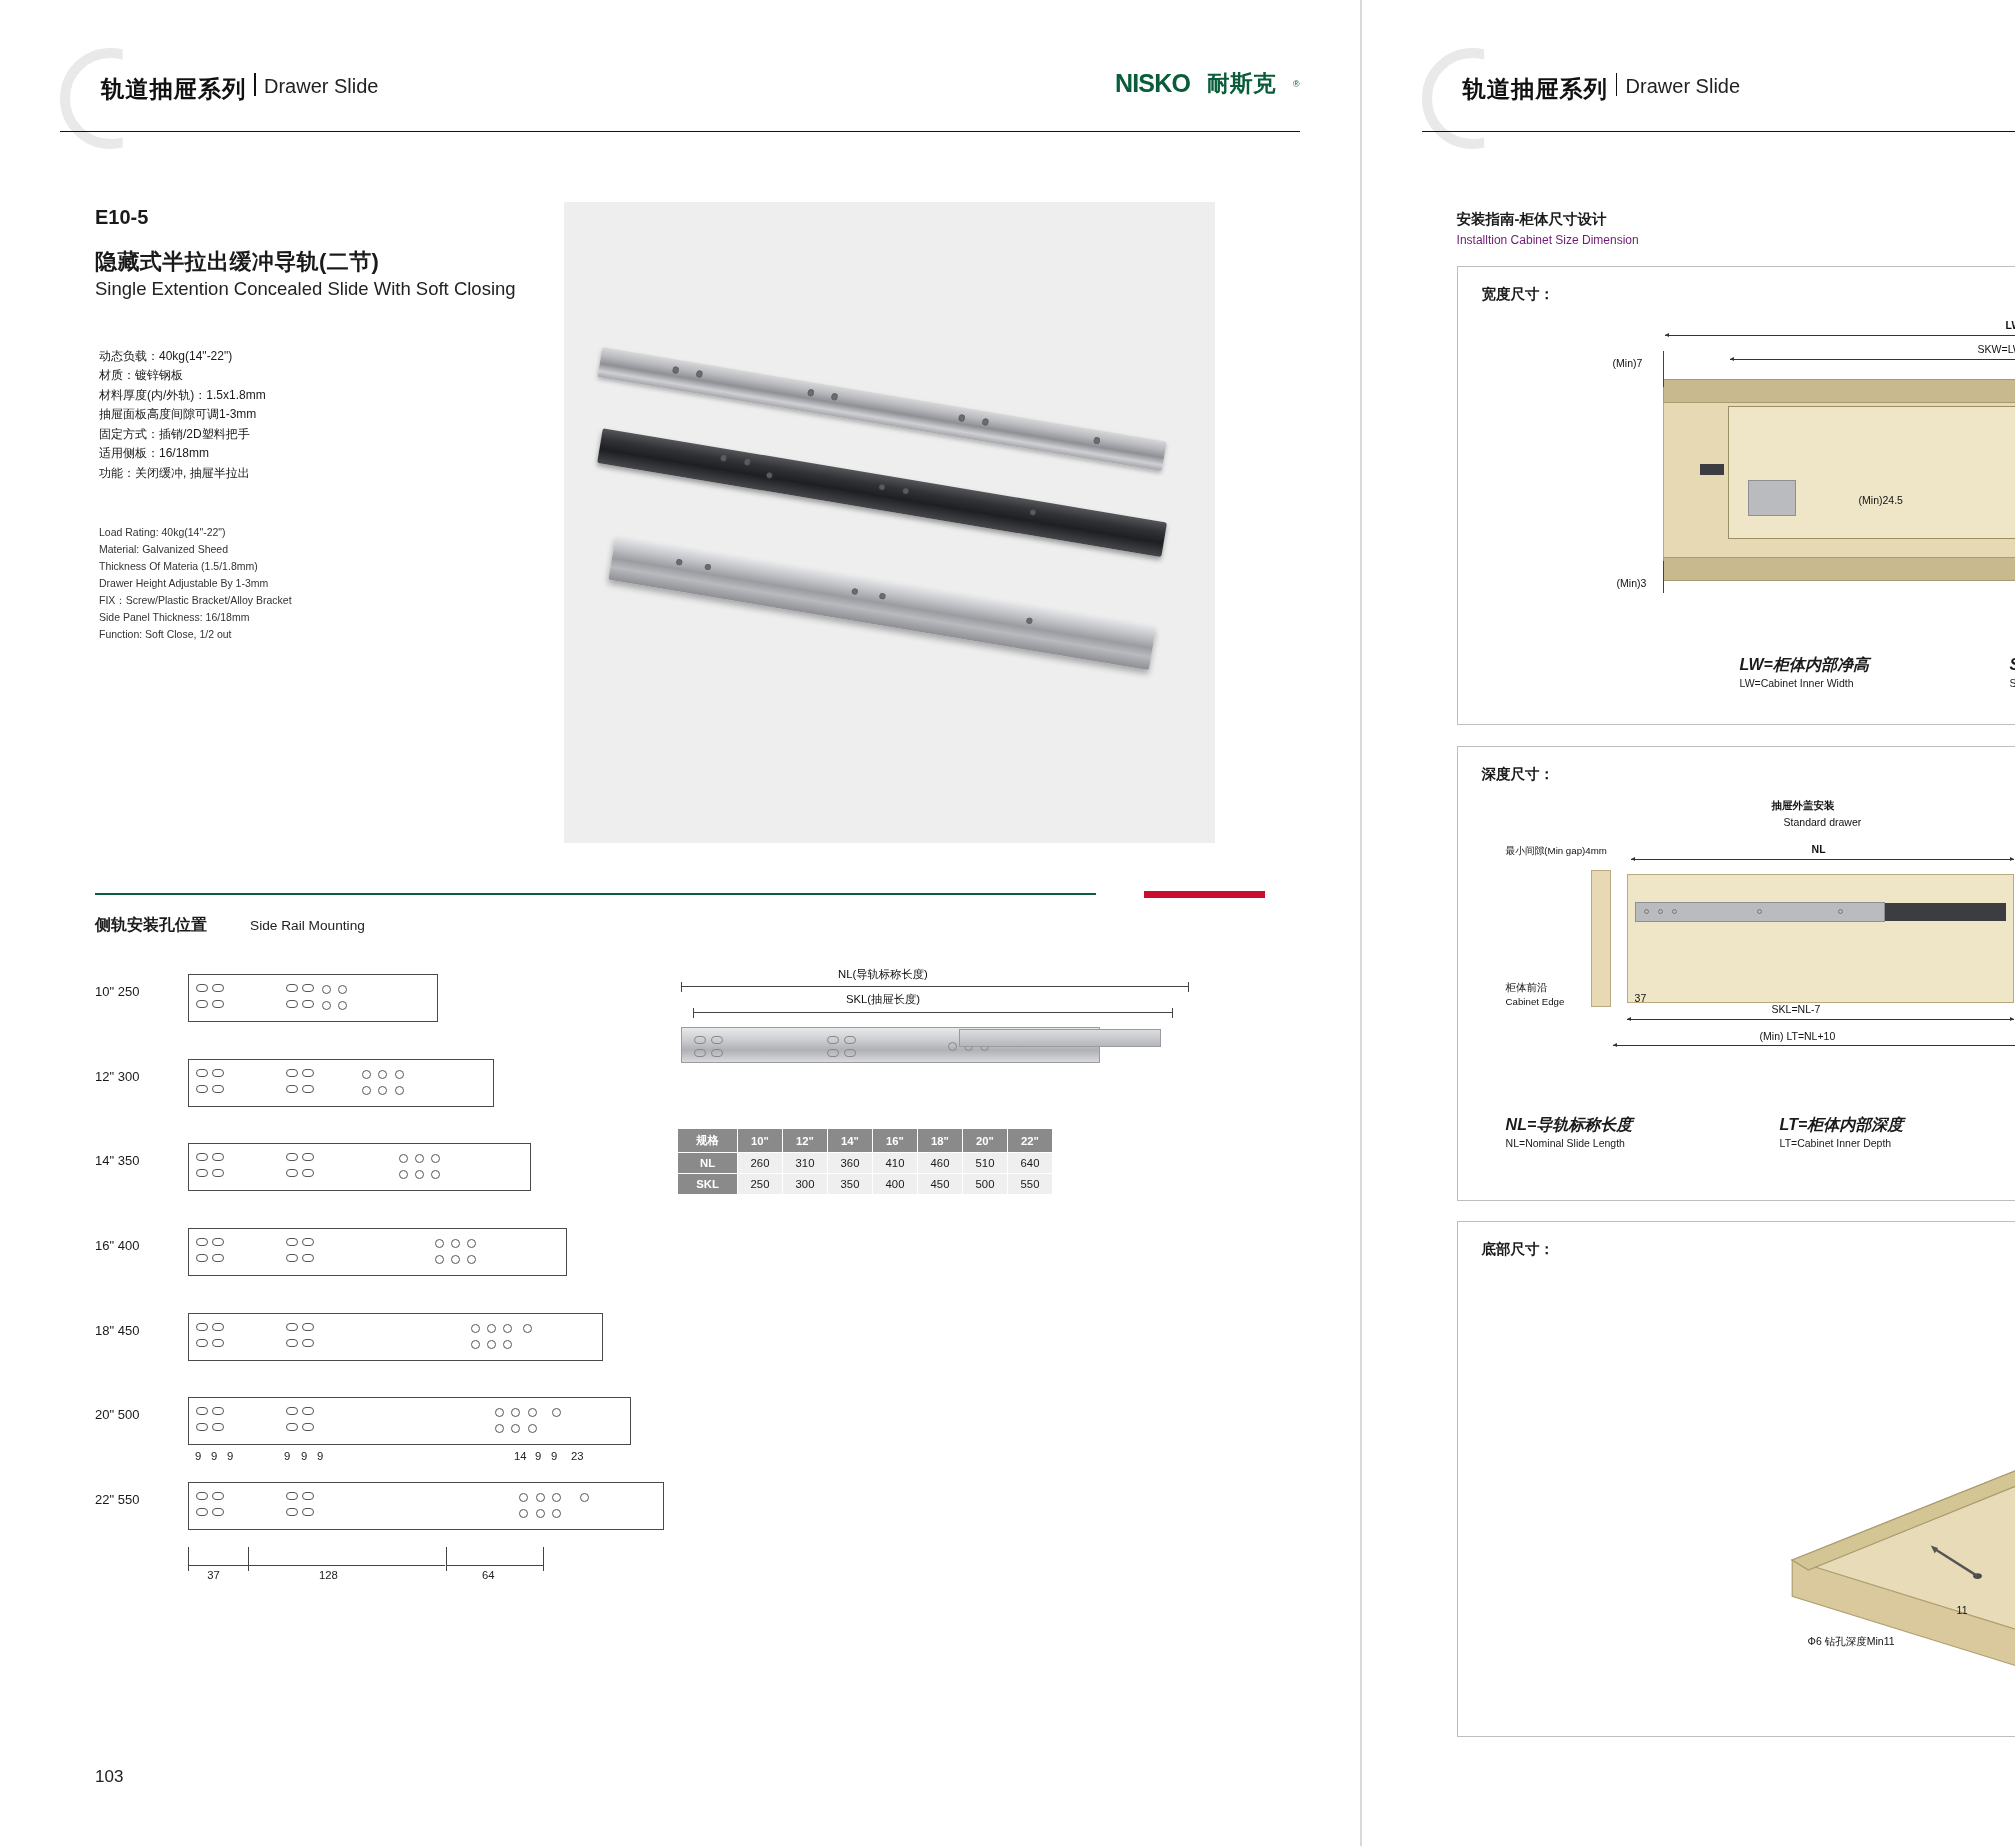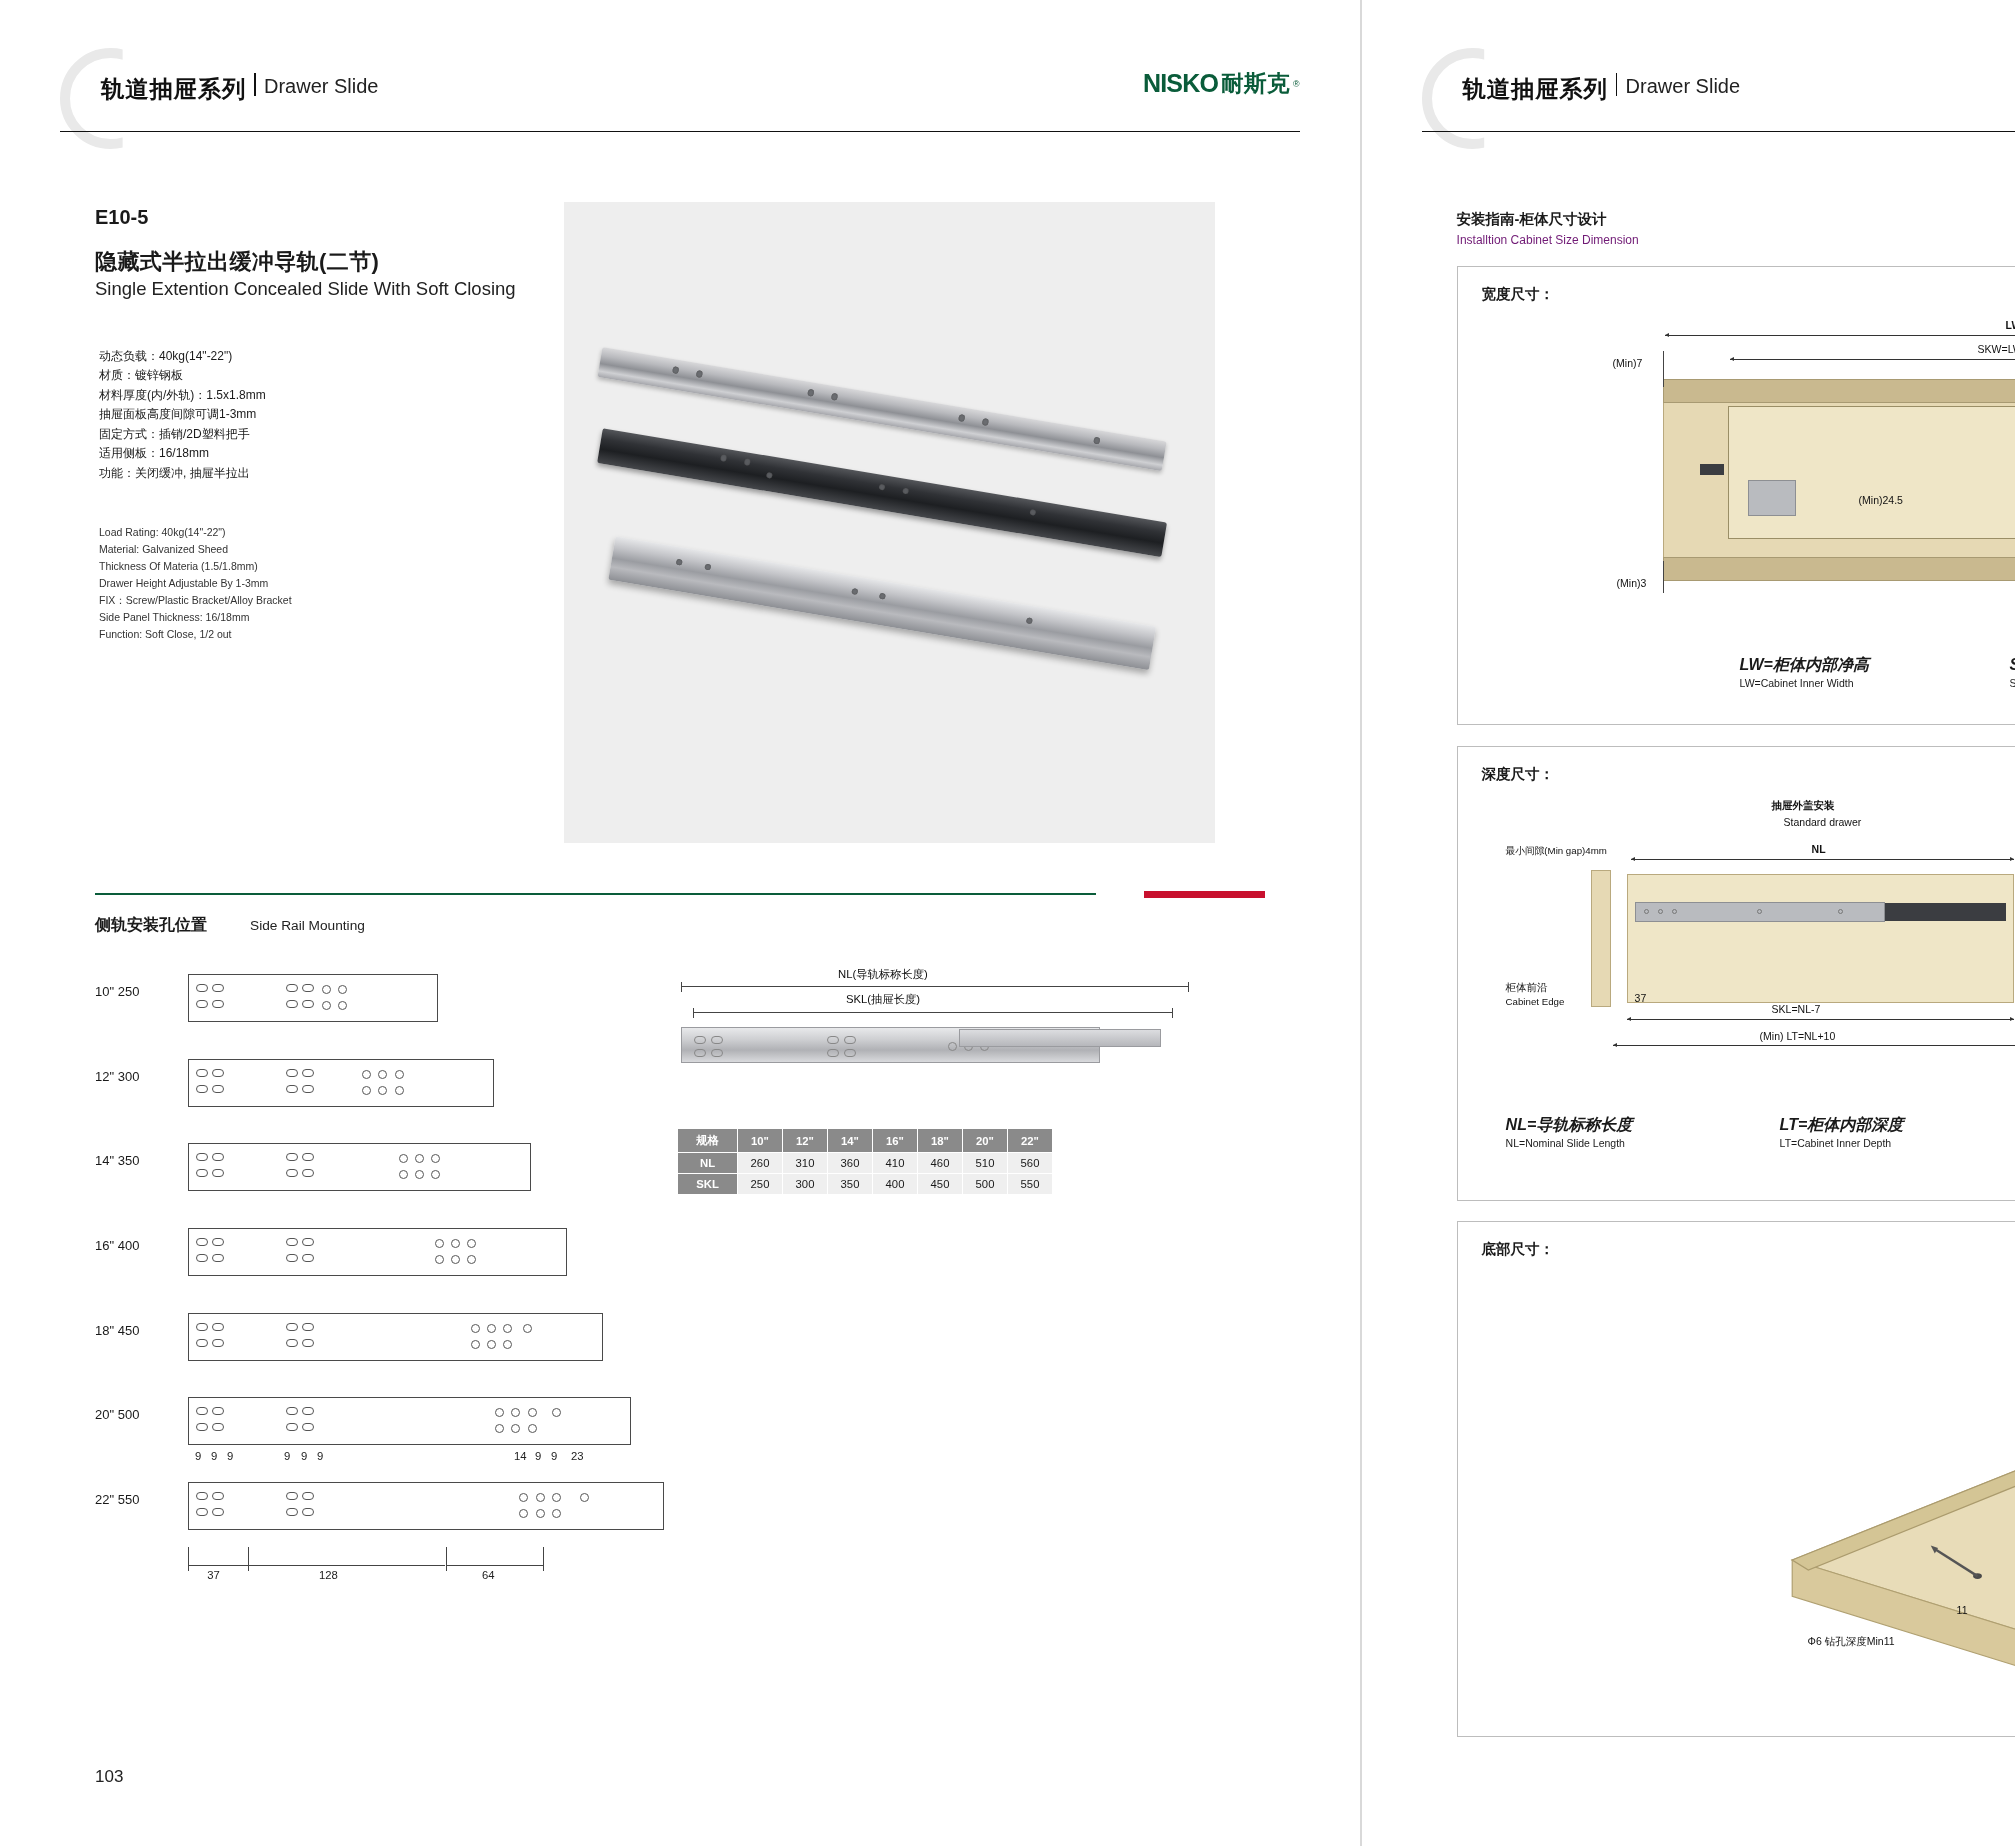--- a/index.html
+++ b/index.html
@@ -34,21 +34,21 @@
   .hdr-sub {
     position:absolute; top:26.6px;
     font-size:20px; color:#222; white-space:nowrap; font-weight:500;
   }
   .hdr-bar {
     position:absolute; top:25px; width:1.6px; height:22.6px; background:#111;
   }
   .hdr-rule {
     position:absolute; left:60px; right:60px; top:83px; height:1.2px; background:#111;
   }
-  .logo { position:absolute; top:20px; right:60px; display:flex; align-items:center; gap:3px;}
+  .logo { position:absolute; top:20px; right:60px; display:flex; align-items:center; gap:17px;}
   .logo-n { font-size:25px; font-weight:bold; letter-spacing:-0.8px; color:#0a5c3a; font-family:"Liberation Sans", sans-serif;}
   .logo-cn { font-size:22.6px; font-weight:bold; color:#0a5c3a; letter-spacing:0.4px;}
   .logo-r { font-size:8.9px; vertical-align:super; color:#0a5c3a;}
 
   
   .prod-code { position:absolute; left:95px; top:206px; font-size:20px; font-weight:bold; }
   .prod-name-cn { position:absolute; left:95px; top:247px; font-size:22px; font-weight:bold; letter-spacing:0.4px;}
   .prod-name-en { position:absolute; left:95px; top:278px; font-size:18.5px; color:#222; }
 
   .spec-cn { position:absolute; left:99px; top:347px; font-size:12px; line-height:1.62; color:#1a1a1a; }
@@ -448,21 +448,21 @@
         <td>22"</td>
       </tr>
       <tr>
         <td class="rowhead">NL</td>
         <td>260</td>
         <td>310</td>
         <td>360</td>
         <td>410</td>
         <td>460</td>
         <td>510</td>
-        <td>560</td>
+        <td>640</td>
       </tr>
       <tr>
         <td class="rowhead">SKL</td>
         <td>250</td>
         <td>300</td>
         <td>350</td>
         <td>400</td>
         <td>450</td>
         <td>500</td>
         <td>550</td>

